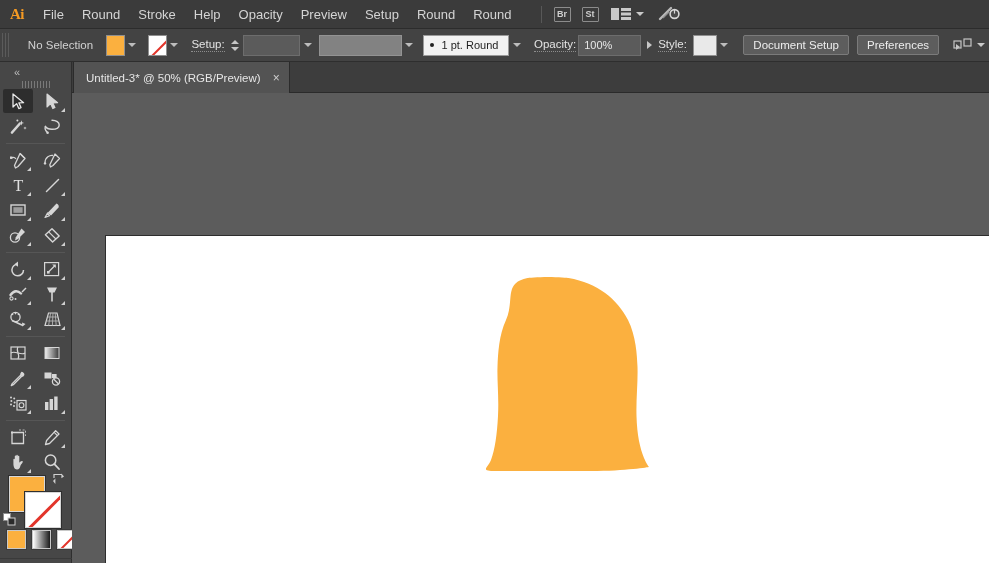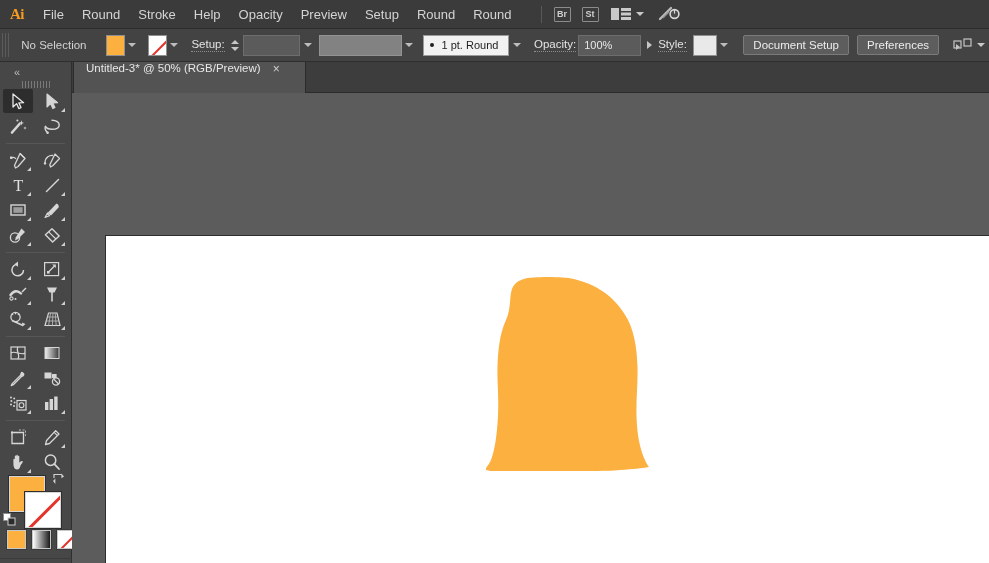--- a/index.html
+++ b/index.html
@@ -51,21 +51,21 @@
     position: absolute; left: 0; top: 29px; width: 989px; height: 33px;
     background: #434343;
     display: flex; align-items: center;
     border-bottom: 1px solid #2e2e2e;
   }
   .grip {
     width: 8px; height: 24px; margin-left: 2px; margin-right: 4px;
     background: repeating-linear-gradient(to right,#6b6b6b 0 1px,transparent 1px 3px);
     opacity: .6;
   }
-  .cb-label { color: #d2d2d2; font-size: 11.5px; white-space: nowrap; }
+  .cb-label { color: #d2d2d2; font-size: 11.5px; white-space: nowrap; text-align: center; }
   .cb-strong { color: #e3e3e3; font-size: 11.5px; white-space: nowrap;
                border-bottom: 1px dotted #8d8d8d; padding-bottom: 1px; }
   .swatch {
     width: 21px; height: 21px; border: 1px solid #8f8f8f; cursor: pointer;
   }
   .swatch-none {
     background: #fff; position: relative; overflow: hidden;
   }
   .swatch-none::after {
     content:""; position:absolute; left:-4px; top:50%; width:34px; height:2px;
@@ -110,21 +110,21 @@
 
   
   #tabbar {
     position: absolute; left: 0; top: 62px; width: 989px; height: 31px;
     background: #3d3d3d; border-bottom: 1px solid #2b2b2b;
   }
   #doctab {
     position: absolute; left: 73px; top: 0; height: 31px;
     background: #535353; border-right: 1px solid #2b2b2b;
     border-left: 1px solid #2b2b2b;
-    display: flex; align-items: flex-start; padding: 0 25px 0 12px; cursor: pointer;
+    display: flex; align-items: center; padding: 0 9px 0 12px; cursor: pointer;
   }
   #doctab .t-label { color: #e6e6e6; font-size: 11.5px; white-space: nowrap; }
   #doctab .t-close { color: #cfcfcf; font-size: 12px; margin-left: 12px; cursor: pointer; }
 
   
   #toolpanel {
     position: absolute; left: 0; top: 62px; width: 72px; height: 501px;
     background: #474747; border-right: 1px solid #2e2e2e;
   }
   #tp-head { height: 22px; position: relative; }

